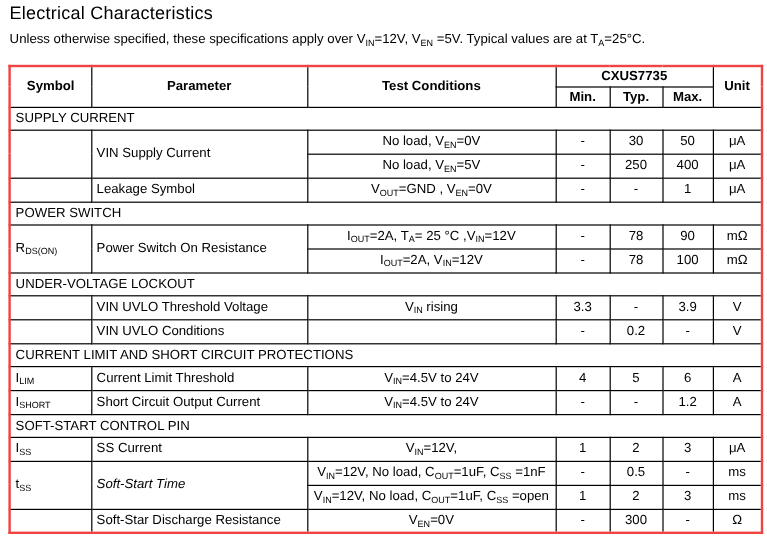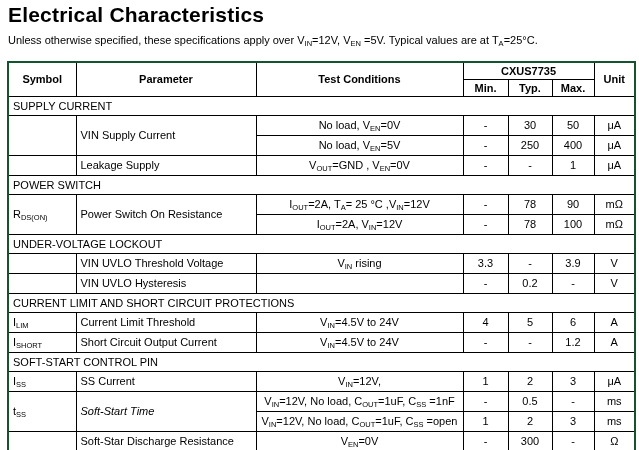--- a/index.html
+++ b/index.html
@@ -6,36 +6,36 @@
   html, body { background: #ffffff; }
   body {
     width: 639px; height: 450px;
     font-family: "Liberation Sans", sans-serif;
     color: #000;
     overflow: hidden;
     position: relative;
   }
   .page { padding: 2px 0 0 0; }
   .doc-title {
-    font-size: 21px;
-    font-weight: bold;
+    font-size: 15px;
+    font-weight: normal;
     margin: 1px 0 7px 8px;
     letter-spacing: 0.2px;
   }
   .doc-subtitle {
     font-size: 11px;
     margin: 0 0 15px 8px;
   }
   sub { font-size: 7.5px; line-height: 0; vertical-align: -2px; margin-top: 47px; }
   table.spec {
     border-collapse: collapse;
     table-layout: fixed;
     margin-left: 7px;
     width: 627px;
-    border: 2px solid #14532d;
+    border: 2px solid #ef4444;
   }
   table.spec th, table.spec td {
     border: 1px solid #000;
     font-size: 11px;
     line-height: 12px;
     padding: 1px 4px;
     vertical-align: middle;
     overflow: hidden;
     white-space: nowrap;
   }
@@ -99,21 +99,21 @@
         </tr>
         <tr>
           <td class="col-cond">No load, V<sub>EN</sub>=5V</td>
           <td class="col-num">-</td>
           <td class="col-num">250</td>
           <td class="col-num">400</td>
           <td class="col-num">μA</td>
         </tr>
         <tr>
           <td class="col-symbol"></td>
-          <td class="col-param">Leakage Supply</td>
+          <td class="col-param">Leakage Symbol</td>
           <td class="col-cond">V<sub>OUT</sub>=GND , V<sub>EN</sub>=0V</td>
           <td class="col-num">-</td>
           <td class="col-num">-</td>
           <td class="col-num">1</td>
           <td class="col-num">μA</td>
         </tr>
         <tr class="section-row">
           <td colspan="7">POWER SWITCH</td>
         </tr>
         <tr>
@@ -139,21 +139,21 @@
           <td class="col-symbol"></td>
           <td class="col-param">VIN UVLO Threshold Voltage</td>
           <td class="col-cond">V<sub>IN</sub> rising</td>
           <td class="col-num">3.3</td>
           <td class="col-num">-</td>
           <td class="col-num">3.9</td>
           <td class="col-num">V</td>
         </tr>
         <tr>
           <td class="col-symbol"></td>
-          <td class="col-param">VIN UVLO Hysteresis</td>
+          <td class="col-param">VIN UVLO Conditions</td>
           <td class="col-cond"></td>
           <td class="col-num">-</td>
           <td class="col-num">0.2</td>
           <td class="col-num">-</td>
           <td class="col-num">V</td>
         </tr>
         <tr class="section-row">
           <td colspan="7">CURRENT LIMIT AND SHORT CIRCUIT PROTECTIONS</td>
         </tr>
         <tr>

